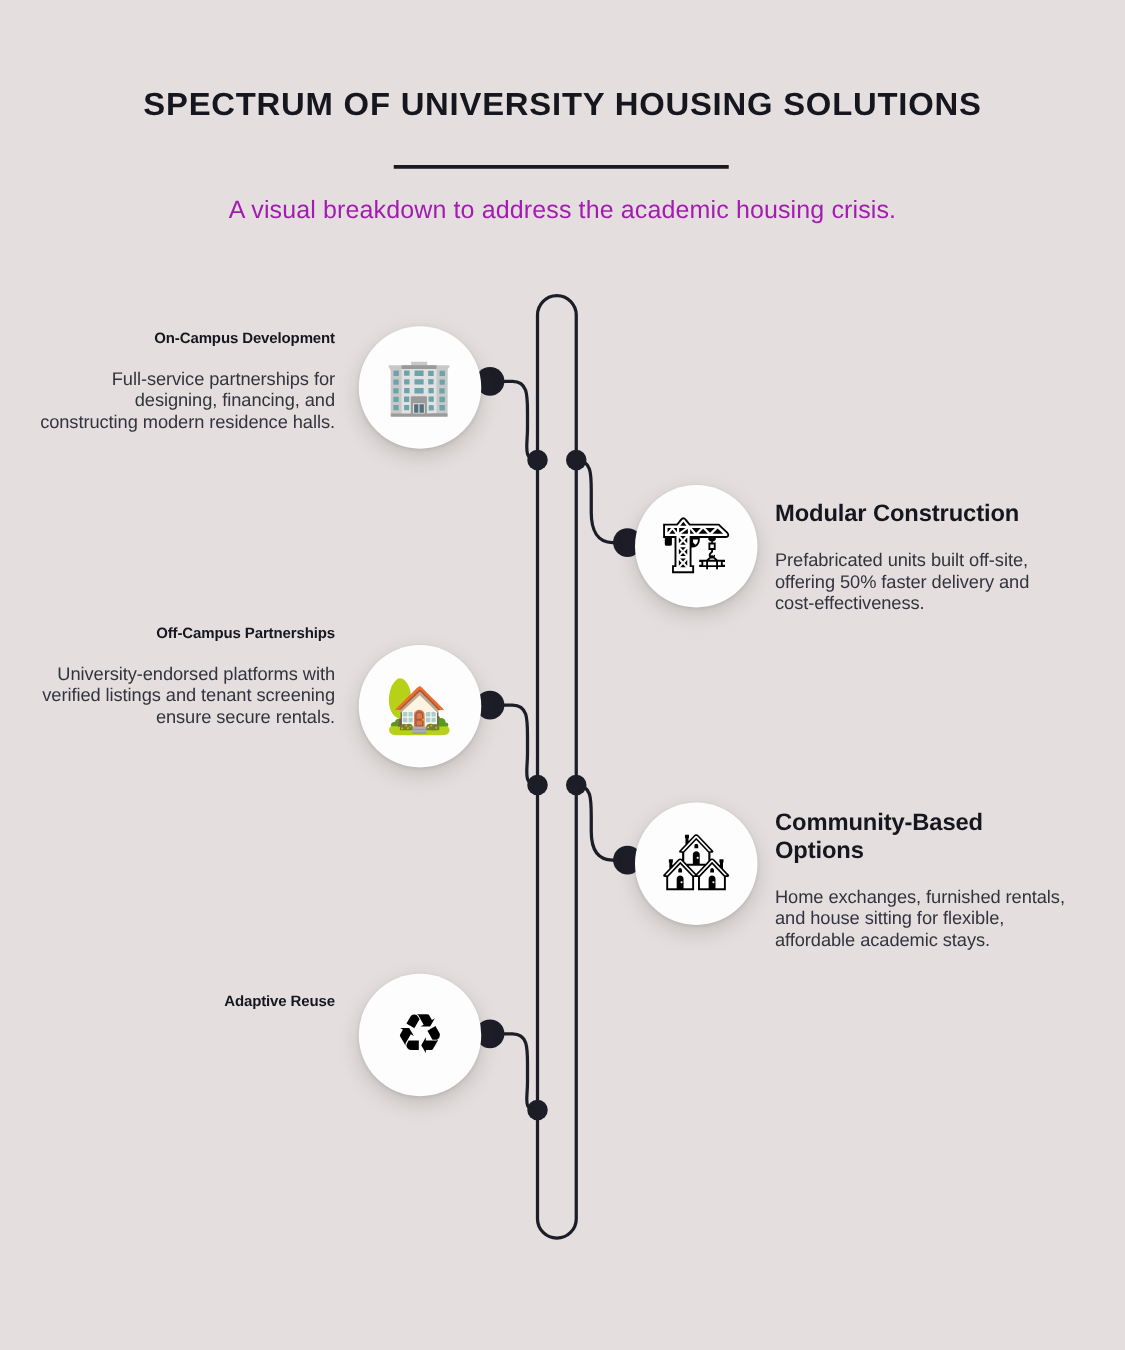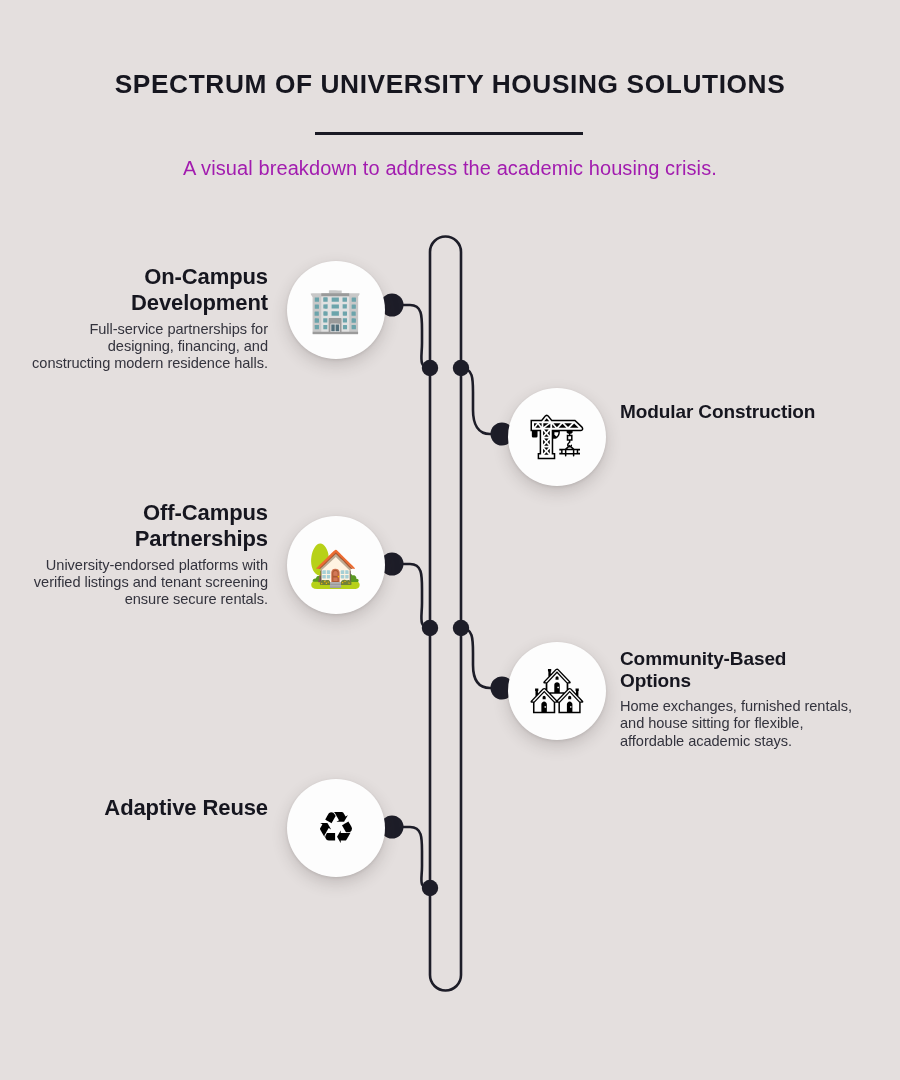--- a/index.html
+++ b/index.html
@@ -81,35 +81,35 @@
     line-height: 1;
     font-family: "DejaVu Sans", sans-serif;
   }
 
   .text-block { position: absolute; width: 236px; }
 
   .text-block.left  { text-align: right; }
   .text-block.right { text-align: left; }
 
   .item-title {
-    font-size: 22px;
+    font-size: 12px;
     font-weight: 700;
     color: #16161f;
     line-height: 1.16;
     letter-spacing: -0.1px;
   }
 
   .text-block.right .item-title { font-size: 19px; }
 
   .item-desc {
     font-size: 14.6px;
     font-weight: 400;
     color: #33333d;
     line-height: 1.18;
-    margin-top: 6px;
+    margin-top: 18px;
     letter-spacing: -0.05px;
   }
 </style>
 </head>
 <body>
 
 <div id="header">
   <div id="page-title">Spectrum of University Housing Solutions</div>
   <div id="title-divider"></div>
   <div id="page-subtitle">A visual breakdown to address the academic housing crisis.</div>
@@ -155,20 +155,21 @@
   <div class="text-block left" style="left:32px; top:264px;">
     <div class="item-title">On-Campus Development</div>
     <div class="item-desc">Full-service partnerships for designing, financing, and constructing modern residence halls.</div>
   </div>
 </div>
 
 <div class="item">
   <div class="icon-bubble" style="left:508px; top:388px;">🏗</div>
   <div class="text-block right" style="left:620px; top:401px;">
     <div class="item-title">Modular Construction</div>
+    <div class="item-desc">Prefabricated units built off-site, offering 50% faster delivery and cost-effectiveness.</div>
   </div>
 </div>
 
 <div class="item">
   <div class="icon-bubble" style="left:287px; top:516px;">🏡</div>
   <div class="text-block left" style="left:32px; top:500px;">
     <div class="item-title">Off-Campus Partnerships</div>
     <div class="item-desc">University-endorsed platforms with verified listings and tenant screening ensure secure rentals.</div>
   </div>
 </div>

